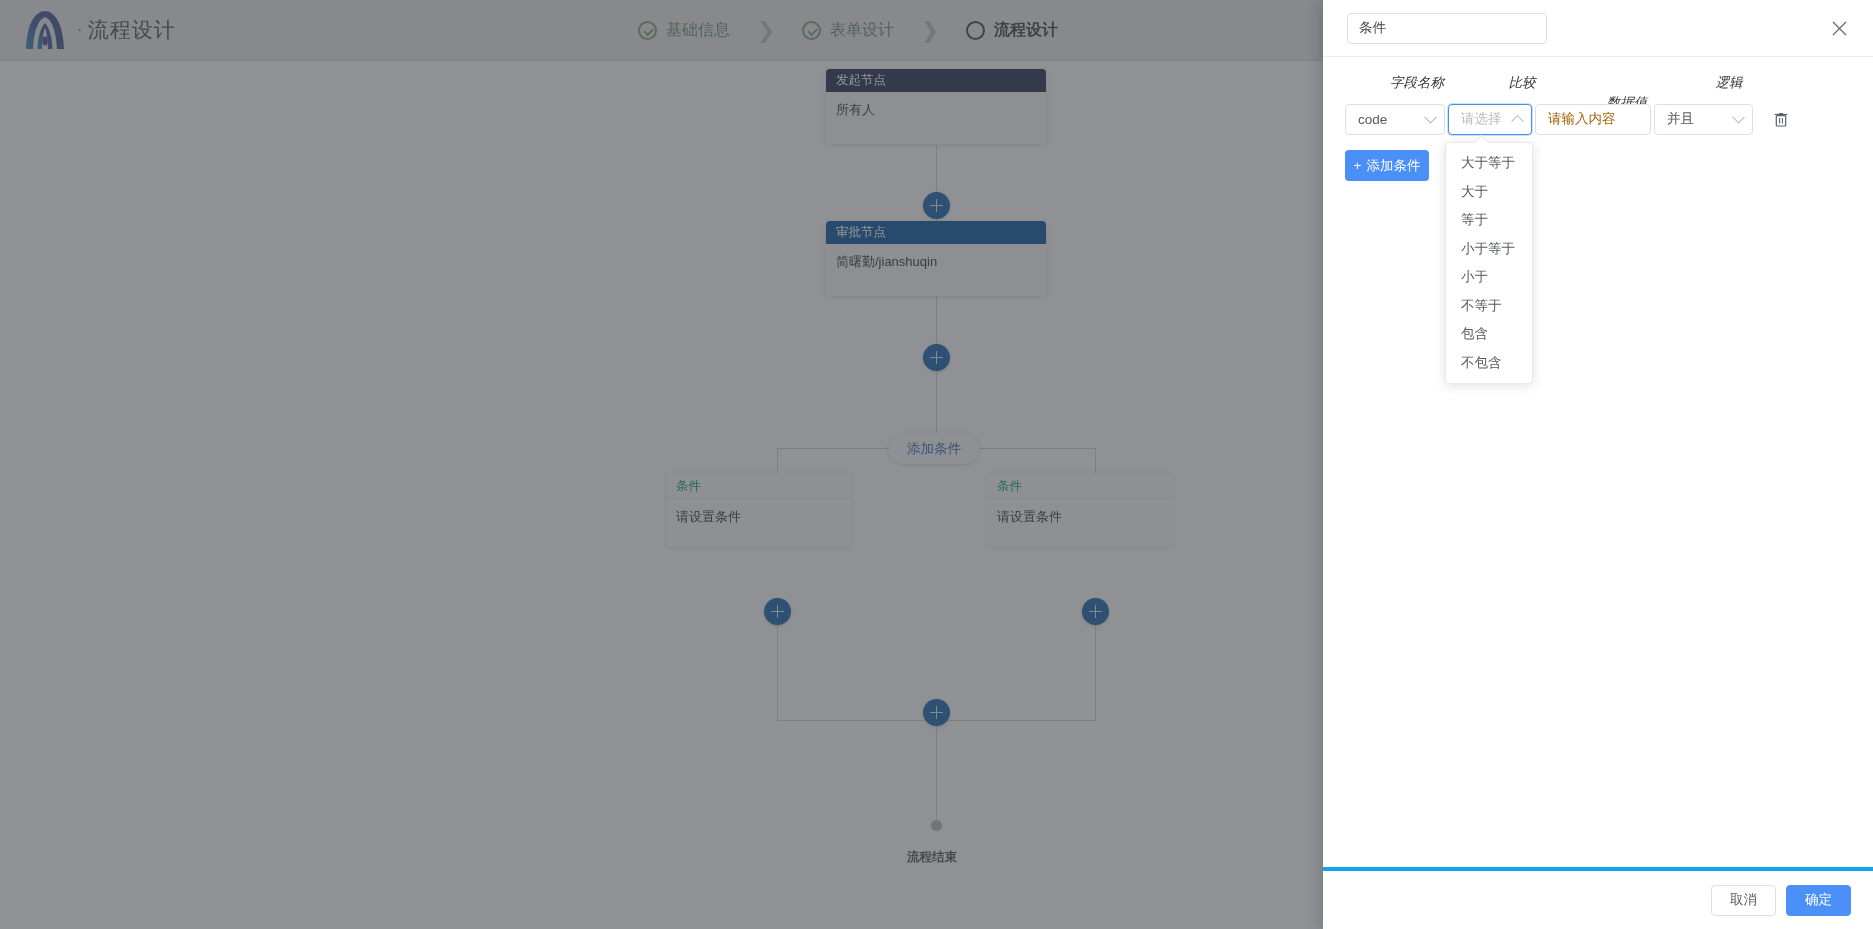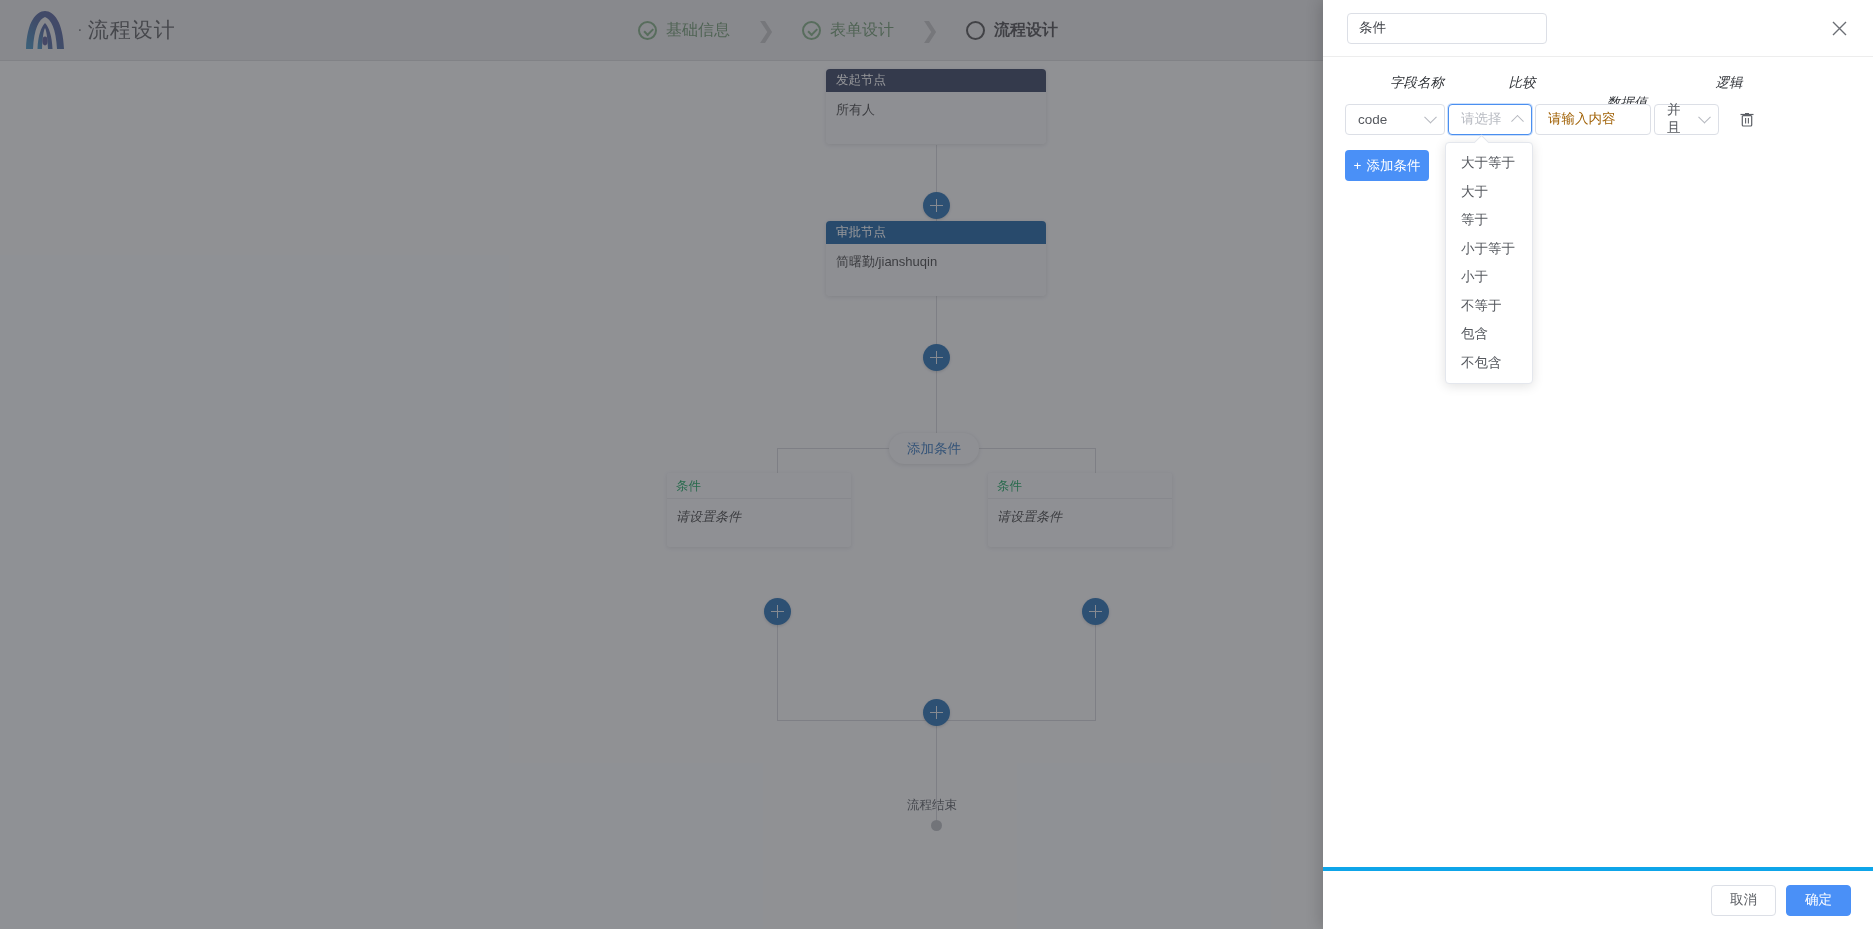--- a/index.html
+++ b/index.html
@@ -77,21 +77,21 @@
 
   .cond-node {
     position: absolute; width: 184px; background: #f4f4f6;
     border-radius: 3px; box-shadow: 0 1px 4px rgba(0,0,0,.10); overflow: hidden;
   }
   .cond-head {
     height: 26px; line-height: 26px; padding: 0 9px;
     font-size: 12.5px; color: #13a05a; border-bottom: 1px solid #e3e3e6;
     background: #f4f4f6;
   }
-  .cond-body { height: 48px; padding: 9px; font-size: 13px; color: #3a3a3c; font-style: italic; }
+  .cond-body { height: 48px; padding: 9px; font-size: 13px; color: #3a3a3c; }
 
   .plus-btn {
     position: absolute; width: 27px; height: 27px; border-radius: 50%;
     background: #1b67ad; display: flex; align-items: center; justify-content: center;
     cursor: pointer; box-shadow: 0 1px 3px rgba(0,0,0,.18);
   }
   .plus-btn::before, .plus-btn::after {
     content: ""; position: absolute; background: #dfe7ef;
   }
   .plus-btn::before { width: 13px; height: 1.6px; }
@@ -154,21 +154,21 @@
 
   .cond-row { display: flex; align-items: center; gap: 3px; height: 36px; }
   .ctl {
     position: relative; height: 31px; border: 1px solid #dcdfe6;
     border-radius: 4px; background: #fff; display: flex; align-items: center;
     padding: 0 26px 0 12px; font-size: 13.5px; color: #55585e; cursor: pointer;
   }
   .ctl.sel-field { width: 100px; }
   .ctl.sel-cmp   { width: 84px; border-color: #4a8ff0; box-shadow: 0 0 0 1px rgba(74,143,240,.28); color: #b9bcc3; }
   .ctl.inp-val   { width: 116px; cursor: text; color: #a16207; }
-  .ctl.sel-logic { width: 65px; }
+  .ctl.sel-logic { width: 99px; }
   .chev {
     position: absolute; right: 9px; top: 50%; width: 9px; height: 9px;
     border-right: 1.4px solid #b5b8bf; border-bottom: 1.4px solid #b5b8bf;
     transform: translateY(-70%) rotate(45deg);
   }
   .chev.up { transform: translateY(-25%) rotate(-135deg); }
   .trash { width: 30px; display: flex; align-items: center; justify-content: center;
            margin-left: 10px; cursor: pointer; }
 
   .add-cond-btn {
@@ -292,21 +292,21 @@
           <div class="cond-head">条件</div>
           <div class="cond-body">请设置条件</div>
         </div>
 
         <div class="plus-btn" style="left:764px; top:537px;"></div>
         <div class="plus-btn" style="left:1082px; top:537px;"></div>
 
         <div class="plus-btn" style="left:923px; top:638px;"></div>
 
         <div class="end-dot" style="left:931px; top:759px;"></div>
-        <div class="end-label" style="left:907px; top:736px;">流程结束</div>
+        <div class="end-label" style="left:907px; top:788px;font-weight:bold;">流程结束</div>
       </div>
     </div>
   </div>
 
   <div id="dim">
     <div id="dim-head"></div>
   </div>
 
   <div id="drawer">
 

